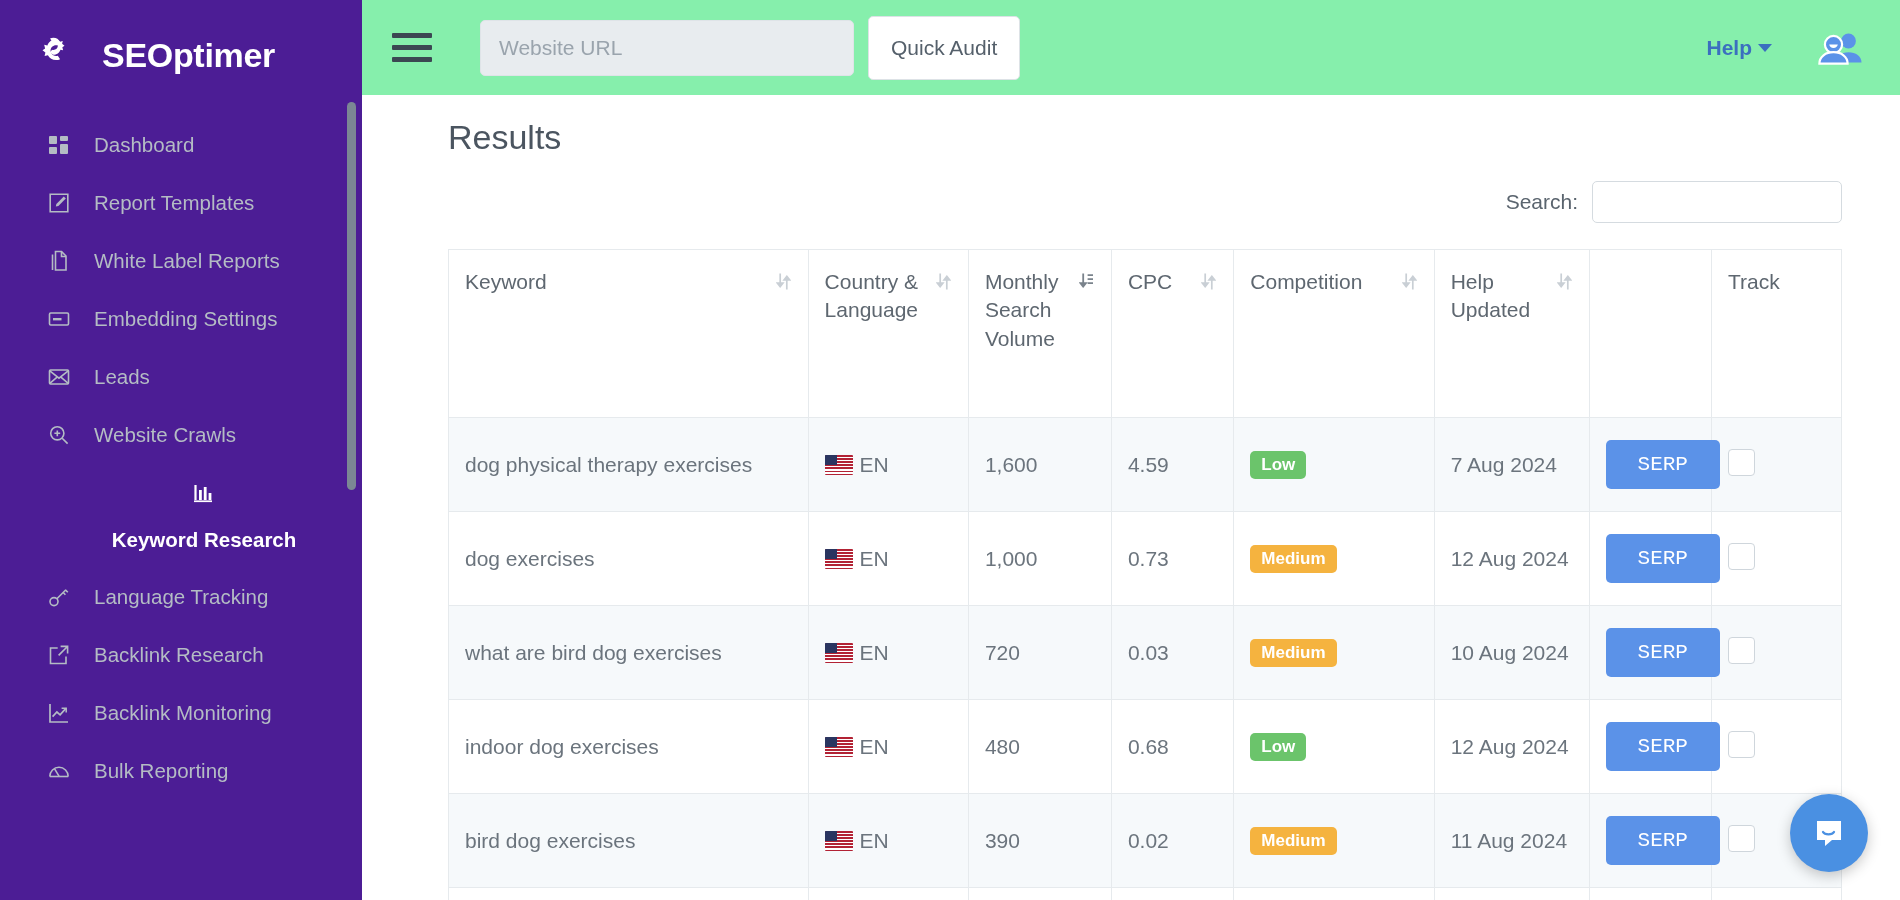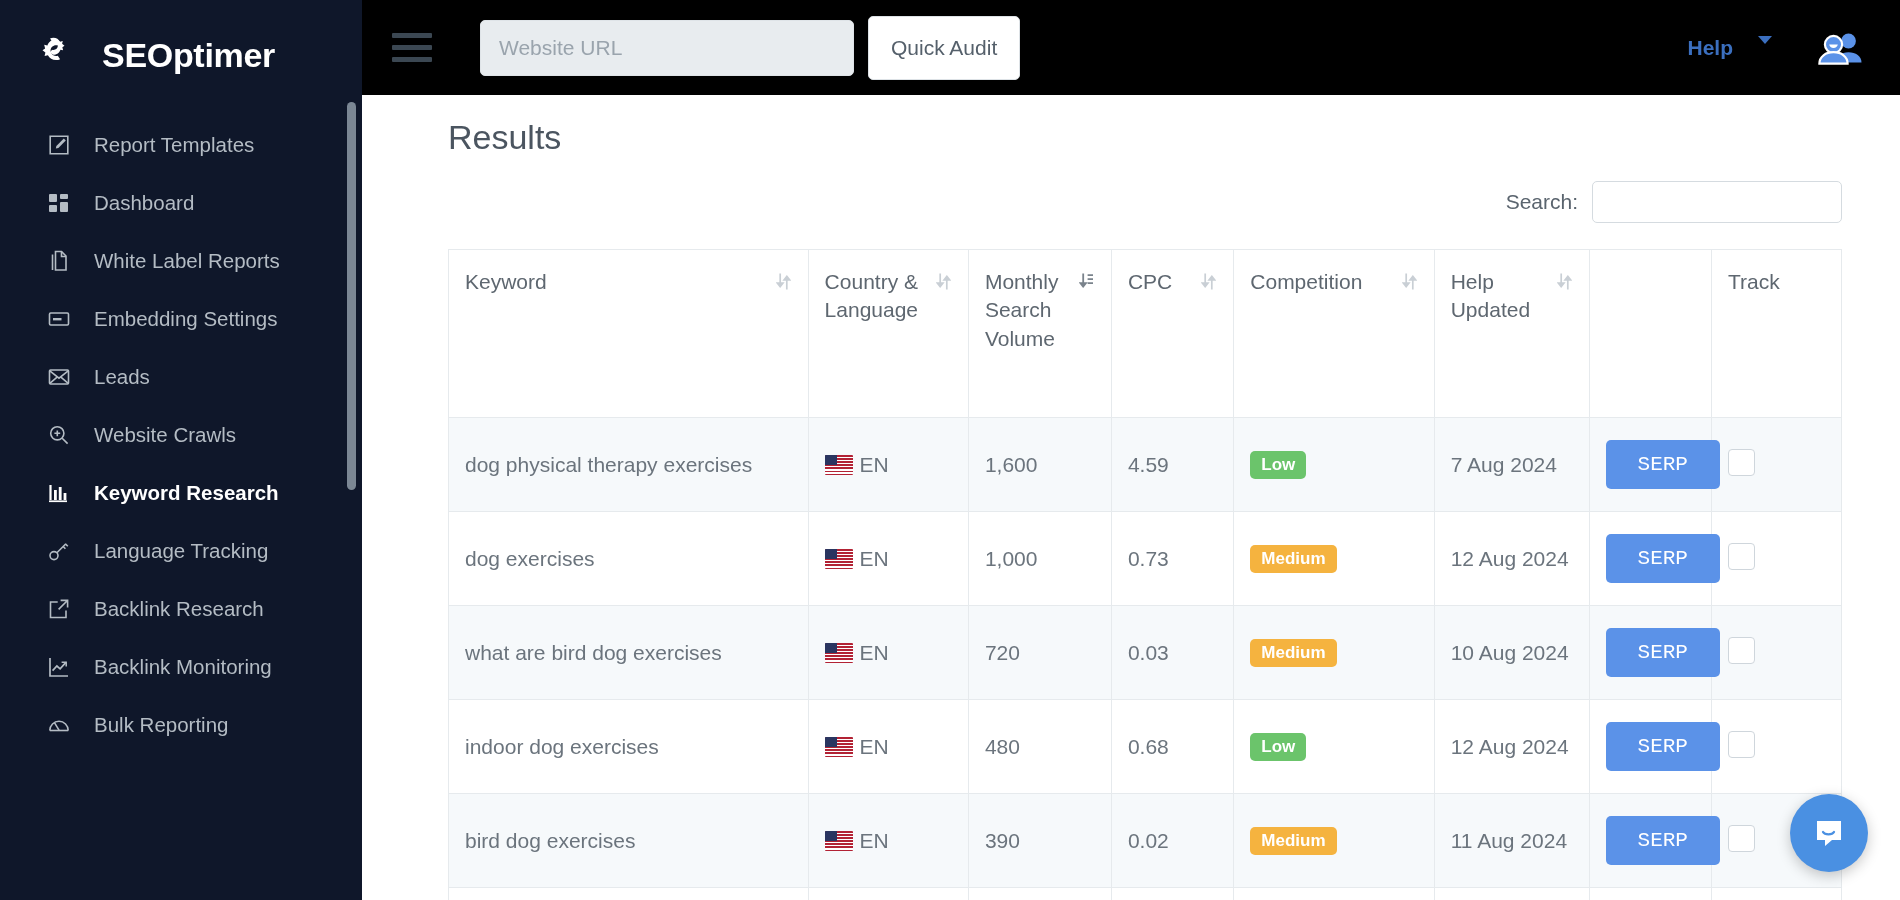--- a/index.html
+++ b/index.html
@@ -14,21 +14,21 @@
     width: 1900px; height: 900px;
     background: #ffffff;
     display: flex;
     overflow: hidden;
   }
 
   
   .sidebar {
     width: 362px;
     flex: 0 0 362px;
-    background: #0f172a;
+    background: #4c1d95;
     position: relative;
     padding-top: 14px;
     height: 900px;
     overflow: hidden;
   }
   .logo-row {
     display: flex;
     align-items: center;
     gap: 14px;
     padding: 18px 0 20px 42px;
@@ -51,21 +51,21 @@
     font-size: 20.5px;
     cursor: pointer;
     white-space: nowrap;
   }
   .nav-item .nav-ico {
     width: 26px; height: 26px;
     flex: 0 0 26px;
     display: flex; align-items: center; justify-content: center;
     color: #b4bcc4;
   }
-  .nav-item.active { color: #ffffff; font-weight: 700; }
+  .nav-item.active { color: #ffffff; font-weight: 700; flex-direction: column; }
   .nav-item.active .nav-ico { color: #ffffff; }
   .nav-ico svg { display: block; }
 
   .sb-scroll {
     position: absolute;
     right: 6px; top: 102px;
     width: 9px; height: 388px;
     background: #7b8794;
     border-radius: 5px;
   }
@@ -73,21 +73,21 @@
   
   .main {
     flex: 1;
     position: relative;
     background: #ffffff;
     height: 900px;
     overflow: hidden;
   }
   .topbar {
     height: 96px;
-    background: #000000;
+    background: #86efac;
     display: flex;
     align-items: center;
     padding: 0 36px 0 30px;
     border-bottom: 1px solid #ffffff;
     position: relative;
     z-index: 5;
   }
   .hamburger {
     width: 40px; height: 30px;
     display: flex; flex-direction: column; justify-content: center; gap: 7px;
@@ -126,21 +126,21 @@
     margin-left: auto;
     display: flex;
     align-items: center;
     gap: 46px;
   }
   .help-link {
     color: #3b6fbf;
     font-size: 21px;
     font-weight: 700;
     cursor: pointer;
-    display: flex; gap: 25px;
+    display: flex; align-items: center; gap: 6px;
   }
   .caret {
     width: 0; height: 0;
     border-left: 7px solid transparent;
     border-right: 7px solid transparent;
     border-top: 8px solid #3b6fbf;
   }
   .users-icon { width: 46px; height: 34px; cursor: pointer; }
 
   .content {
@@ -296,38 +296,38 @@
           </g>
         </svg>
       </span>
       <span class="logo-text">SEOptimer</span>
     </div>
 
     <nav class="nav">
 
       <div class="nav-item">
         <span class="nav-ico">
-          <svg width="24" height="24" viewBox="0 0 24 24" fill="none" stroke="currentColor" stroke-width="1.6">
-              <path d="M3.2 3.2h17.6v17.6H3.2z"></path>
-              <path d="M16.8 5.6l2 2-7.4 7.4-2.6.6.6-2.6z" fill="currentColor" stroke="none"></path>
-            </svg>
-        </span>
-        <span>Report Templates</span>
-      </div>
-
-      <div class="nav-item">
-        <span class="nav-ico">
           <svg width="24" height="24" viewBox="0 0 24 24" fill="currentColor">
               <rect x="2" y="3" width="8" height="8" rx="1"></rect>
               <rect x="13" y="3" width="8" height="5" rx="1"></rect>
               <rect x="2" y="14" width="8" height="7" rx="1"></rect>
               <rect x="13" y="11" width="8" height="10" rx="1"></rect>
             </svg>
         </span>
         <span>Dashboard</span>
+      </div>
+
+      <div class="nav-item">
+        <span class="nav-ico">
+          <svg width="24" height="24" viewBox="0 0 24 24" fill="none" stroke="currentColor" stroke-width="1.6">
+              <path d="M3.2 3.2h17.6v17.6H3.2z"></path>
+              <path d="M16.8 5.6l2 2-7.4 7.4-2.6.6.6-2.6z" fill="currentColor" stroke="none"></path>
+            </svg>
+        </span>
+        <span>Report Templates</span>
       </div>
 
       <div class="nav-item">
         <span class="nav-ico">
           <svg width="24" height="24" viewBox="0 0 24 24" fill="none" stroke="currentColor" stroke-width="1.6">
               <path d="M8.5 2.5h6l4.5 4.5v14h-10.5z"></path>
               <path d="M14.5 2.5v5h4.5"></path>
               <path d="M5.5 5.5v15.5"></path>
             </svg>
         </span>

